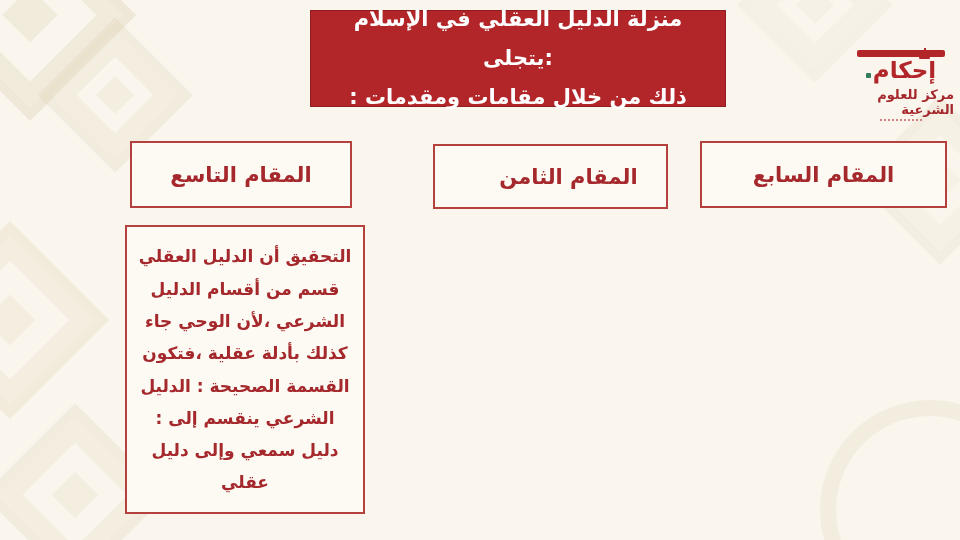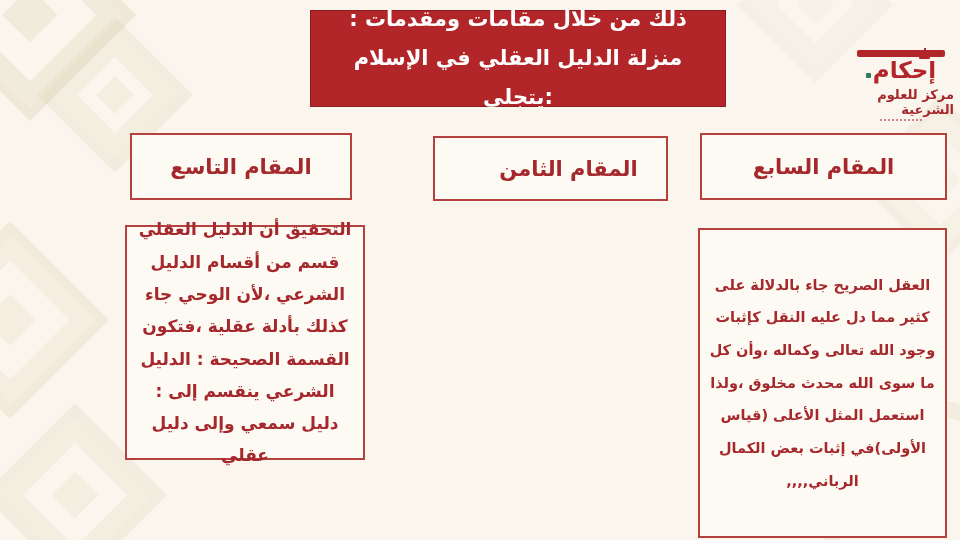--- a/index.html
+++ b/index.html
@@ -85,71 +85,68 @@
     margin-top:2px;
     width:42px; border-bottom:2px dotted rgba(178,38,42,.55);
   }
 
   
   .hdr {
     position:absolute;
     background:#fdfaf3;
     border:2px solid #b5413f;
     display:flex; align-items:center; justify-content:center;
-    color:#a5282c; font-weight:bold; font-size:21px;
+    color:#a5282c; font-weight:bold; font-size:21px;margin-top:8px;
   }
   .bdy {
     position:absolute;
     background:#fdfaf3;
     border:2px solid #b5413f;
     display:flex; align-items:center; justify-content:center;
     color:#a5282c; font-weight:bold;
     text-align:center;
     padding:6px 8px;
   }
   .hdr-7 { left:700px; top:133px; width:247px; height:67px; }
   .bdy-7 { left:698px; top:228px; width:249px; height:310px; font-size:14.5px; line-height:2.25; }
   .hdr-8 { left:433px; top:136px; width:235px; height:65px;padding-left:36px; }
   .bdy-8 { left:428px; top:232px; width:240px; height:306px; font-size:17px;   line-height:2.0;  }
   .hdr-9 { left:130px; top:133px; width:222px; height:67px; }
-  .bdy-9 { left:125px; top:225px; width:240px; height:235px; font-size:17px;   line-height:1.9;  }
+  .bdy-9 { left:125px; top:225px; width:240px; height:289px; font-size:17px;   line-height:1.9;  }
 </style>
 </head>
 <body>
 
 <div class="slide">
 
   <div class="orn" style="left:-45px; top:-60px; width:150px; height:150px;"></div>
   <div class="orn" style="left:60px; top:40px; width:110px; height:110px; opacity:.7;"></div>
   <div class="orn" style="left:-60px; top:250px; width:140px; height:140px; opacity:.8;"></div>
   <div class="orn" style="left:10px; top:430px; width:130px; height:130px; opacity:.7;"></div>
   <div class="orn" style="left:880px; top:120px; width:120px; height:120px; opacity:.5;"></div>
   <div class="orn" style="left:760px; top:-50px; width:110px; height:110px; opacity:.4;"></div>
   <div class="orn-circle" style="left:820px; top:400px; width:220px; height:220px;"></div>
 
   <div class="title-box">
+    <div>منزلة الدليل العقلي في الإسلام :يتجلى</div>
     <div>ذلك من خلال مقامات ومقدمات :</div>
-    <div>منزلة الدليل العقلي في الإسلام :يتجلى</div>
   </div>
 
   <div class="logo">
     <div class="logo-bar"></div>
     <div class="logo-mark">
       <span class="dome-icon"></span>
       <span class="logo-word">إحكام</span>
     </div>
     <div class="logo-tagline">مركز للعلوم الشرعية</div>
     <div class="logo-dots"></div>
   </div>
 
   <div class="hdr hdr-7">
     <span>المقام السابع</span>
-  </div>
-  <div class="bdy bdy-7">
-    <span>العقل الصريح جاء بالدلالة على كثير مما دل عليه النقل كإثبات وجود الله تعالى وكماله ،وأن كل ما سوى الله محدث مخلوق ،ولذا استعمل المثل الأعلى (قياس الأولى)في إثبات بعض الكمال الرباني,,,,</span>
   </div>
 
   <div class="hdr hdr-8">
     <span>المقام الثامن</span>
   </div>
 
   <div class="hdr hdr-9">
     <span>المقام التاسع</span>
   </div>
   <div class="bdy bdy-9">

